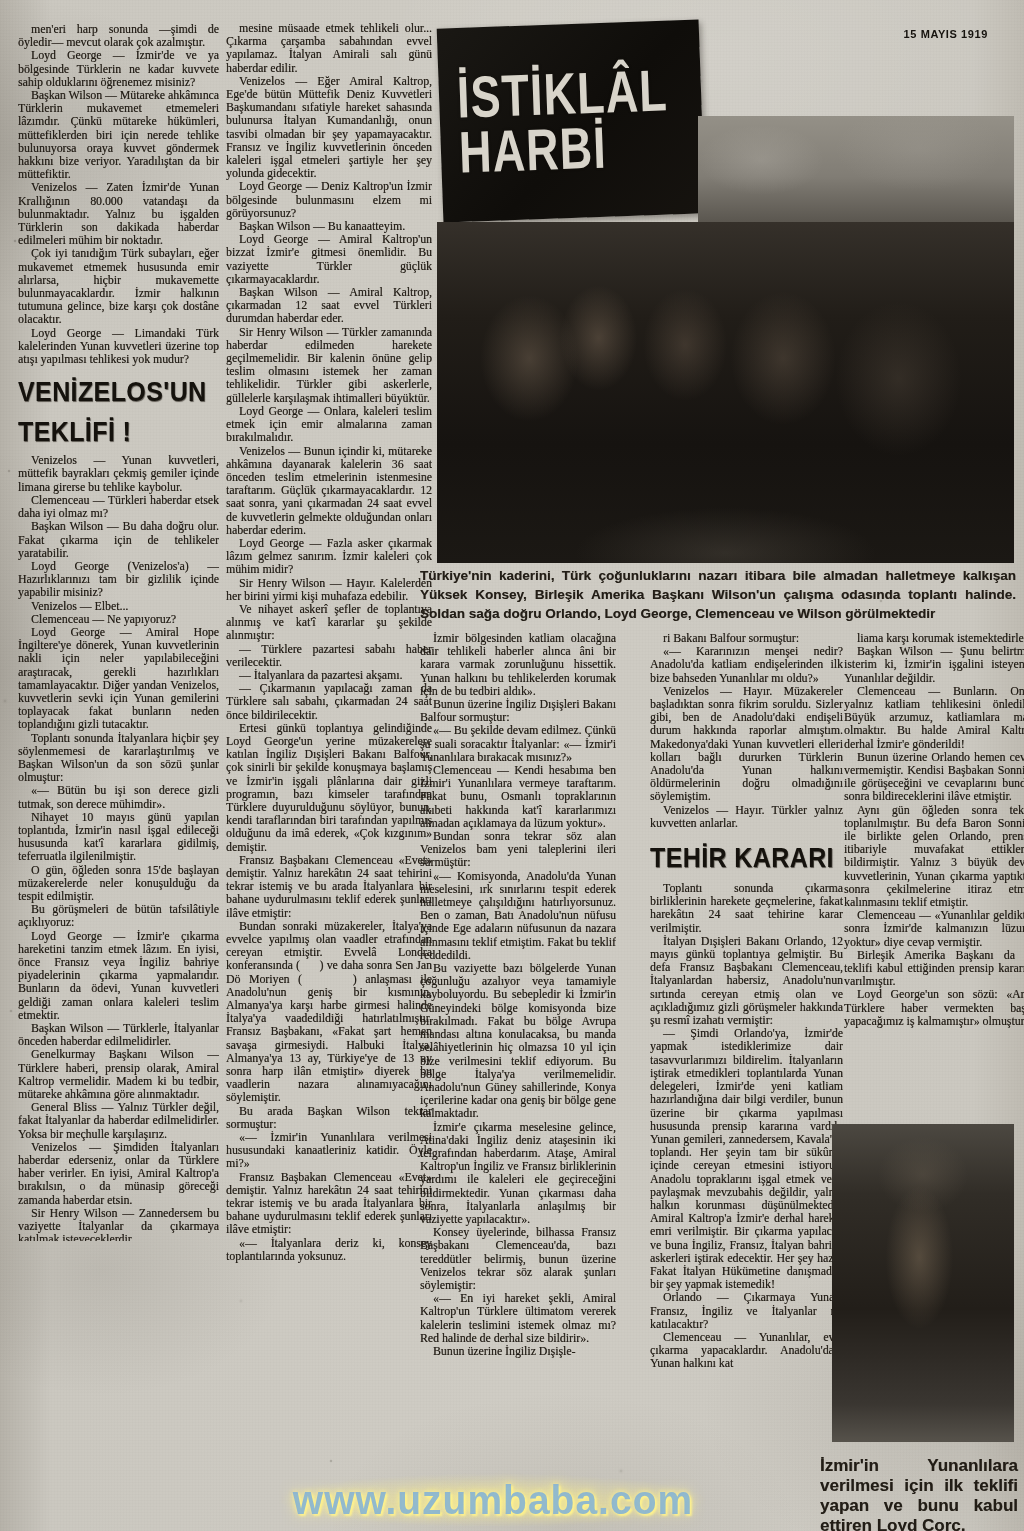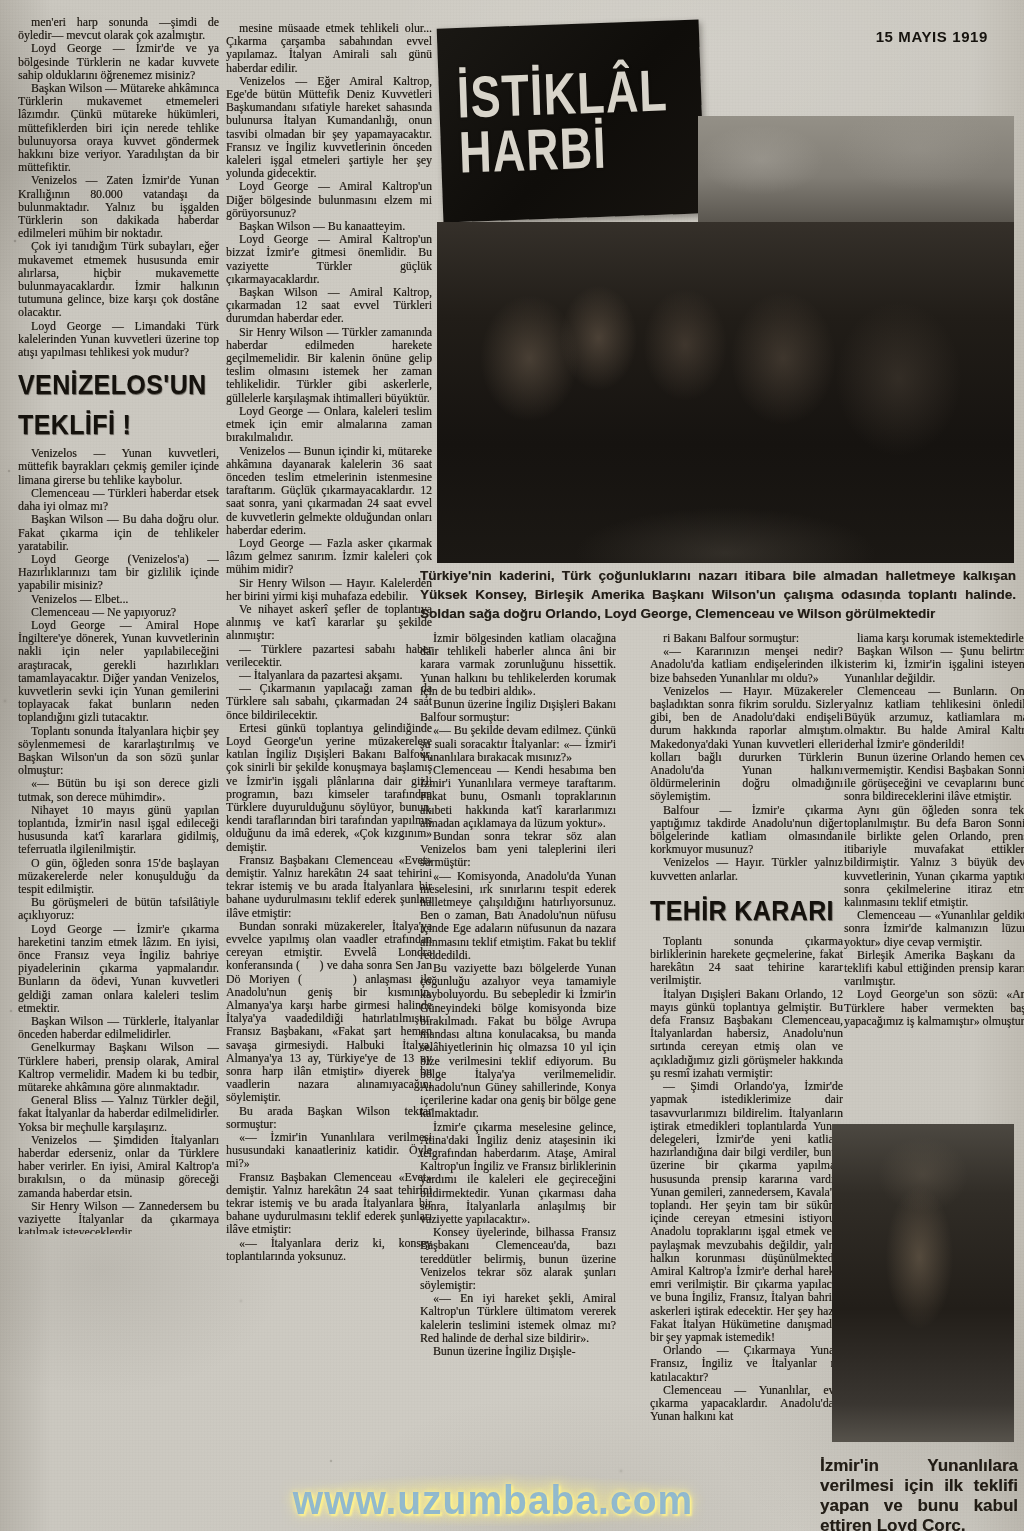--- a/index.html
+++ b/index.html
@@ -21,28 +21,28 @@
   .noise-dots{position:absolute;left:0;top:0;width:2px;height:2px;border-radius:50%;
     box-shadow:14px 240px 1px rgba(40,35,28,.35), 8px 470px 1px rgba(40,35,28,.3),
     4px 700px 2px rgba(40,35,28,.28), 10px 1010px 1px rgba(40,35,28,.3),
     240px 1300px 2px rgba(40,35,28,.2), 410px 90px 1px rgba(40,35,28,.3),
     960px 640px 2px rgba(40,35,28,.25), 990px 760px 1px rgba(40,35,28,.3),
     620px 1470px 2px rgba(40,35,28,.25), 330px 1460px 1px rgba(40,35,28,.3),
     700px 80px 2px rgba(40,35,28,.2), 880px 600px 1px rgba(40,35,28,.3),
     460px 950px 2px rgba(40,35,28,.2), 540px 1180px 1px rgba(40,35,28,.3);}
   .date{
     position:absolute;right:36px;top:28px;
-    font-family:"Liberation Sans",sans-serif;font-weight:bold;font-size:15px;
+    font-family:"Liberation Sans",sans-serif;font-weight:bold;font-size:11px;
     letter-spacing:.6px;color:#16130e;
   }
   
   .col{position:absolute;text-align:justify;font-size:11.8px;line-height:13.2px;
     overflow:hidden;color:#201b14;
     text-shadow:.3px .3px .6px rgba(35,28,20,.55);}
-  .col1{left:18px;top:16px;width:201px;height:1218px;}
+  .col1{left:18px;top:23px;width:201px;height:1218px;}
   .col2{left:226px;top:22px;width:206px;height:1505px;}
   .col3{left:420px;top:632px;width:196px;height:888px;}
   .col4{left:622px;top:632px;width:193px;height:892px;margin-left:28px;}
   .col5{left:844px;top:632px;width:193px;height:486px;}
   .col-para{text-indent:13px;margin:0;}
   .col-heading{
     font-family:"Liberation Sans",sans-serif;font-weight:bold;
     font-size:25px;line-height:36px;letter-spacing:.4px;text-indent:0;
     margin:9px 0 7px 0;color:#15120d;text-align:left;
     transform:scaleY(1.12);transform-origin:0 50%;
@@ -148,21 +148,21 @@
       <div class="col-para">Loyd George — İzmir'e çıkarma hareketini tanzim etmek lâzım. En iyisi, önce Fransız veya İngiliz bahriye piyadelerinin çıkarma yapmalarıdır. Bunların da ödevi, Yunan kuvvetleri geldiği zaman onlara kaleleri teslim etmektir.</div>
       <div class="col-para">Başkan Wilson — Türklerle, İtalyanlar önceden haberdar edilmelidirler.</div>
       <div class="col-para">Genelkurmay Başkanı Wilson — Türklere haberi, prensip olarak, Amiral Kaltrop vermelidir. Madem ki bu tedbir, mütareke ahkâmına göre alınmaktadır.</div>
       <div class="col-para">General Bliss — Yalnız Türkler değil, fakat İtalyanlar da haberdar edilmelidirler. Yoksa bir meçhulle karşılaşırız.</div>
       <div class="col-para">Venizelos — Şimdiden İtalyanları haberdar ederseniz, onlar da Türklere haber verirler. En iyisi, Amiral Kaltrop'a bırakılsın, o da münasip göreceği zamanda haberdar etsin.</div>
       <div class="col-para">Sir Henry Wilson — Zannedersem bu vaziyette İtalyanlar da çıkarmaya katılmak isteyeceklerdir.</div>
     </div>
   <div class="col col2">
       <div class="col-para">mesine müsaade etmek tehlikeli olur... Çıkarma çarşamba sabahından evvel yapılamaz. İtalyan Amirali salı günü haberdar edilir.</div>
       <div class="col-para">Venizelos — Eğer Amiral Kaltrop, Ege'de bütün Müttefik Deniz Kuvvetleri Başkumandanı sıfatiyle hareket sahasında bulunursa İtalyan Kumandanlığı, onun tasvibi olmadan bir şey yapamayacaktır. Fransız ve İngiliz kuvvetlerinin önceden kaleleri işgal etmeleri şartiyle her şey yolunda gidecektir.</div>
-      <div class="col-para">Loyd George — Amiral Kaltrop'un Diğer bölgesinde bulunmasını elzem mi görüyorsunuz?</div>
+      <div class="col-para">Loyd George — Deniz Kaltrop'un İzmir bölgesinde bulunmasını elzem mi görüyorsunuz?</div>
       <div class="col-para">Başkan Wilson — Bu kanaatteyim.</div>
       <div class="col-para">Loyd George — Amiral Kaltrop'un bizzat İzmir'e gitmesi önemlidir. Bu vaziyette Türkler güçlük çıkarmayacaklardır.</div>
       <div class="col-para">Başkan Wilson — Amiral Kaltrop, çıkarmadan 12 saat evvel Türkleri durumdan haberdar eder.</div>
       <div class="col-para">Sir Henry Wilson — Türkler zamanında haberdar edilmeden harekete geçilmemelidir. Bir kalenin önüne gelip teslim olmasını istemek her zaman tehlikelidir. Türkler gibi askerlerle, güllelerle karşılaşmak ihtimalleri büyüktür.</div>
       <div class="col-para">Loyd George — Onlara, kaleleri teslim etmek için emir almalarına zaman bırakılmalıdır.</div>
       <div class="col-para">Venizelos — Bunun içindir ki, mütareke ahkâmına dayanarak kalelerin 36 saat önceden teslim etmelerinin istenmesine taraftarım. Güçlük çıkarmayacaklardır. 12 saat sonra, yani çıkarmadan 24 saat evvel de kuvvetlerin gelmekte olduğundan onları haberdar ederim.</div>
       <div class="col-para">Loyd George — Fazla asker çıkarmak lâzım gelmez sanırım. İzmir kaleleri çok mühim midir?</div>
       <div class="col-para">Sir Henry Wilson — Hayır. Kalelerden her birini yirmi kişi muhafaza edebilir.</div>
       <div class="col-para">Ve nihayet askerî şefler de toplantıya alınmış ve kat'î kararlar şu şekilde alınmıştır:</div>
       <div class="col-para">— Türklere pazartesi sabahı haber verilecektir.</div>
@@ -186,21 +186,20 @@
       <div class="col-para">Bu vaziyette bazı bölgelerde Yunan çoğunluğu azalıyor veya tamamiyle kayboluyordu. Bu sebepledir ki İzmir'in Güneyindeki bölge komisyonda bize bırakılmadı. Fakat bu bölge Avrupa mandası altına konulacaksa, bu manda selâhiyetlerinin hiç olmazsa 10 yıl için bize verilmesini teklif ediyorum. Bu bölge İtalya'ya verilmemelidir. Anadolu'nun Güney sahillerinde, Konya içerilerine kadar ona geniş bir bölge gene kalmaktadır.</div>
       <div class="col-para">İzmir'e çıkarma meselesine gelince, Atina'daki İngiliz deniz ataşesinin iki telgrafından haberdarım. Ataşe, Amiral Kaltrop'un İngiliz ve Fransız birliklerinin yardımı ile kaleleri ele geçireceğini bildirmektedir. Yunan çıkarması daha sonra, İtalyanlarla anlaşılmış bir vaziyette yapılacaktır».</div>
       <div class="col-para">Konsey üyelerinde, bilhassa Fransız Başbakanı Clemenceau'da, bazı tereddütler belirmiş, bunun üzerine Venizelos tekrar söz alarak şunları söylemiştir:</div>
       <div class="col-para">«— En iyi hareket şekli, Amiral Kaltrop'un Türklere ültimatom vererek kalelerin teslimini istemek olmaz mı? Red halinde de derhal size bildirir».</div>
       <div class="col-para">Bunun üzerine İngiliz Dışişle-</div>
     </div>
   <div class="col col4">
       <div class="col-para">ri Bakanı Balfour sormuştur:</div>
       <div class="col-para">«— Kararınızın menşei nedir? Anadolu'da katliam endişelerinden ilk bize bahseden Yunanlılar mı oldu?»</div>
       <div class="col-para">Venizelos — Hayır. Müzakereler başladıktan sonra fikrim soruldu. Sizler gibi, ben de Anadolu'daki endişeli durum hakkında raporlar almıştım. Makedonya'daki Yunan kuvvetleri elleri kolları bağlı dururken Türklerin Anadolu'da Yunan halkını öldürmelerinin doğru olmadığını söylemiştim.</div>
-      <div class="col-para">Balfour — İzmir'e çıkarma yaptığımız takdirde Anadolu'nun diğer bölgelerinde katliam olmasından korkmuyor musunuz?</div>
       <div class="col-para">Venizelos — Hayır. Türkler yalnız kuvvetten anlarlar.</div>
       <div class="col-heading">TEHİR KARARI</div>
       <div class="col-para">Toplantı sonunda çıkarma birliklerinin harekete geçmelerine, fakat harekâtın 24 saat tehirine karar verilmiştir.</div>
       <div class="col-para">İtalyan Dışişleri Bakanı Orlando, 12 mayıs günkü toplantıya gelmiştir. Bu defa Fransız Başbakanı Clemenceau, İtalyanlardan habersiz, Anadolu'nun sırtında cereyan etmiş olan ve açıkladığımız gizli görüşmeler hakkında şu resmî izahatı vermiştir:</div>
       <div class="col-para">— Şimdi Orlando'ya, İzmir'de yapmak istediklerimize dair tasavvurlarımızı bildirelim. İtalyanların iştirak etmedikleri toplantılarda Yunan delegeleri, İzmir'de yeni katliam hazırlandığına dair bilgi verdiler, bunun üzerine bir çıkarma yapılması hususunda prensip kararına vardık. Yunan gemileri, zannedersem, Kavala'da toplandı. Her şeyin tam bir sükûnet içinde cereyan etmesini istiyoruz. Anadolu topraklarını işgal etmek veya paylaşmak mevzubahis değildir, yalnız halkın korunması düşünülmektedir. Amiral Kaltrop'a İzmir'e derhal hareket emri verilmiştir. Bir çıkarma yapılacak ve buna İngiliz, Fransız, İtalyan bahriye askerleri iştirak edecektir. Her şey hazır. Fakat İtalyan Hükümetine danışmadan bir şey yapmak istemedik!</div>
       <div class="col-para">Orlando — Çıkarmaya Yunan, Fransız, İngiliz ve İtalyanlar mı katılacaktır?</div>
       <div class="col-para">Clemenceau — Yunanlılar, evet çıkarma yapacaklardır. Anadolu'daki Yunan halkını kat</div>
     </div>
   <div class="col col5">
       <div class="col-para">liama karşı korumak istemektedirler.</div>

